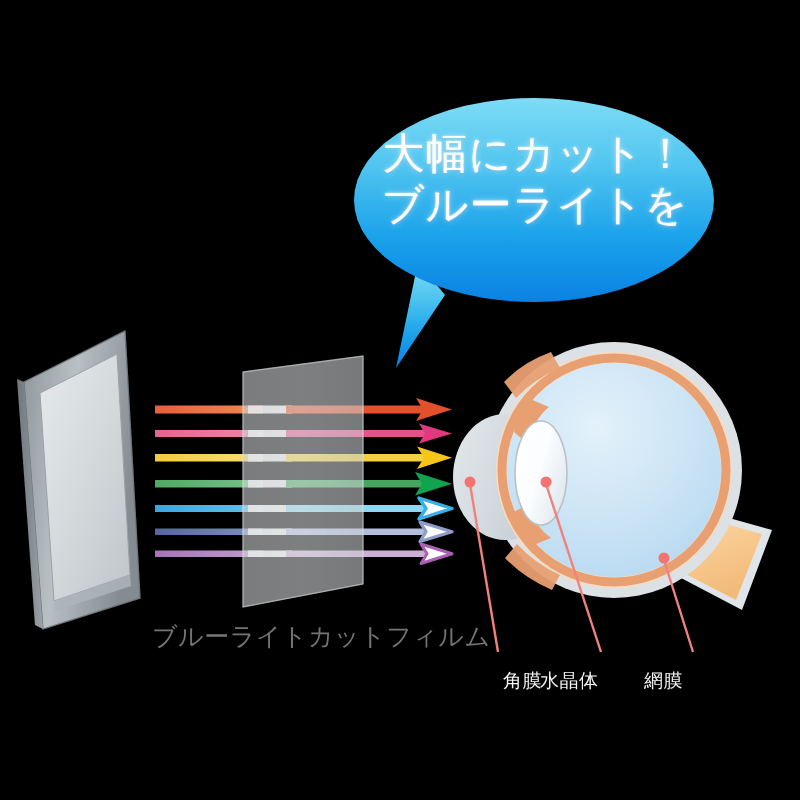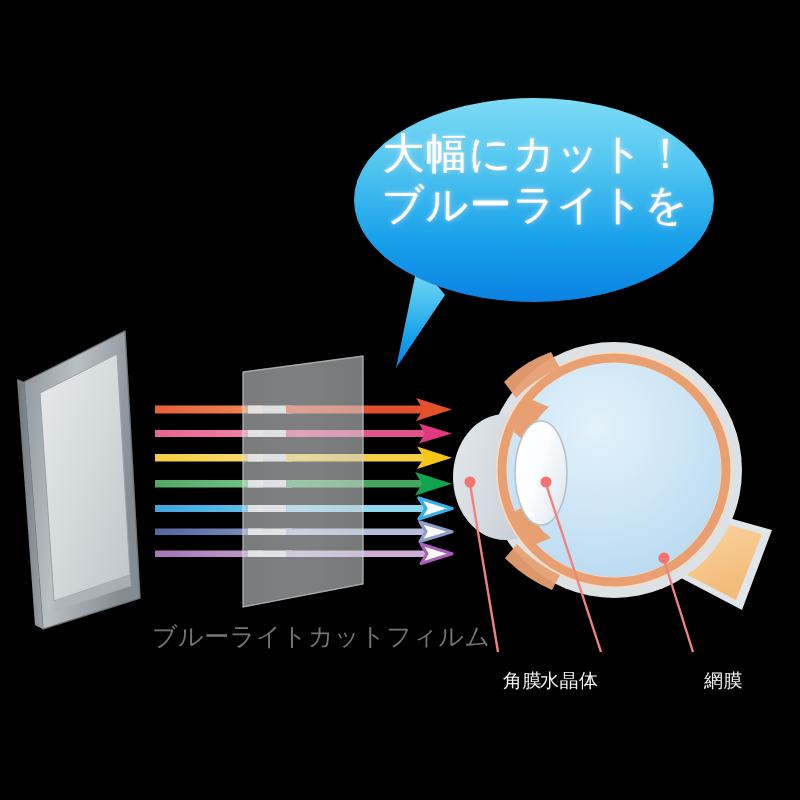--- a/index.html
+++ b/index.html
@@ -41,21 +41,21 @@
     margin-left: 44px;
   }
   .eye-label {
     top: 668px;
     font-size: 19px;
     letter-spacing: 0.5px;
     color: #f4f4f4;
   }
   #label-cornea  { left: 503px; }
   #label-lens    { left: 540px; }
-  #label-retina  { left: 704px; font-family: Liberation Serif, serif; }
+  #label-retina  { left: 644px; font-family: Liberation Serif, serif; }
 
   #bubble-text {
     position: absolute;
     left: 365px;
     top: 128px;
     width: 340px;
     text-align: center;
     color: #ffffff;
     font-size: 42px;
     line-height: 1.22;

